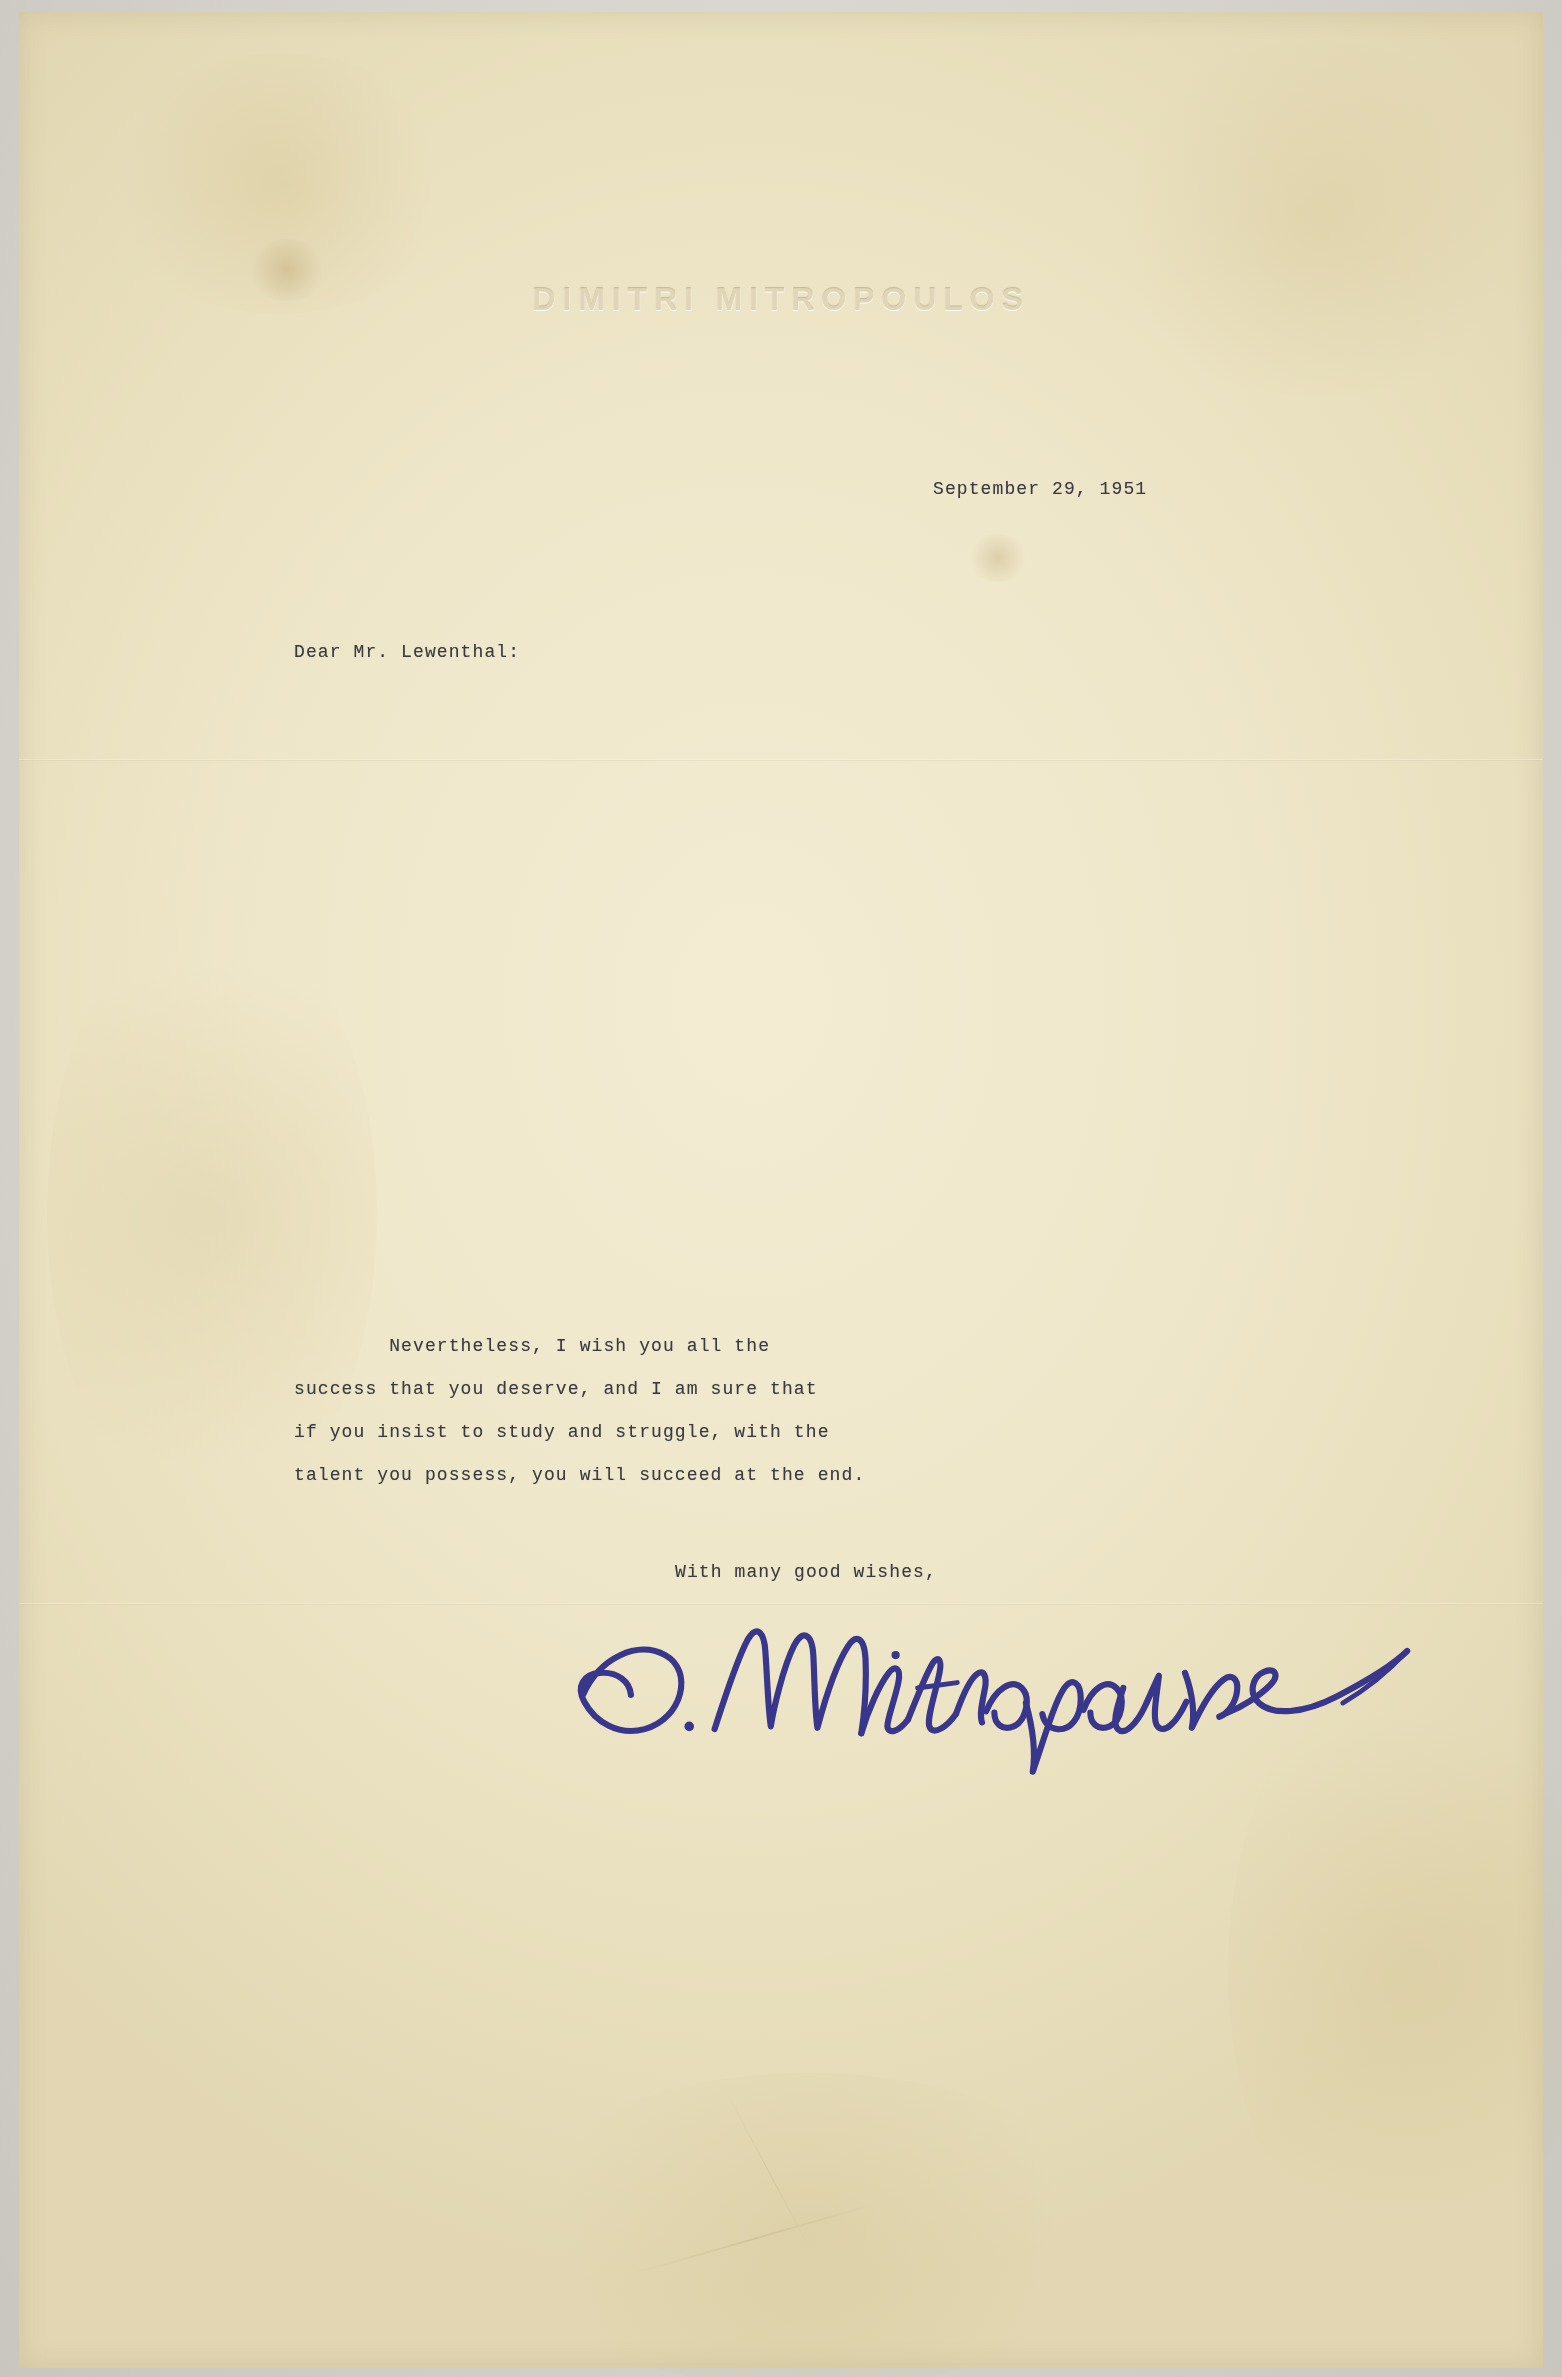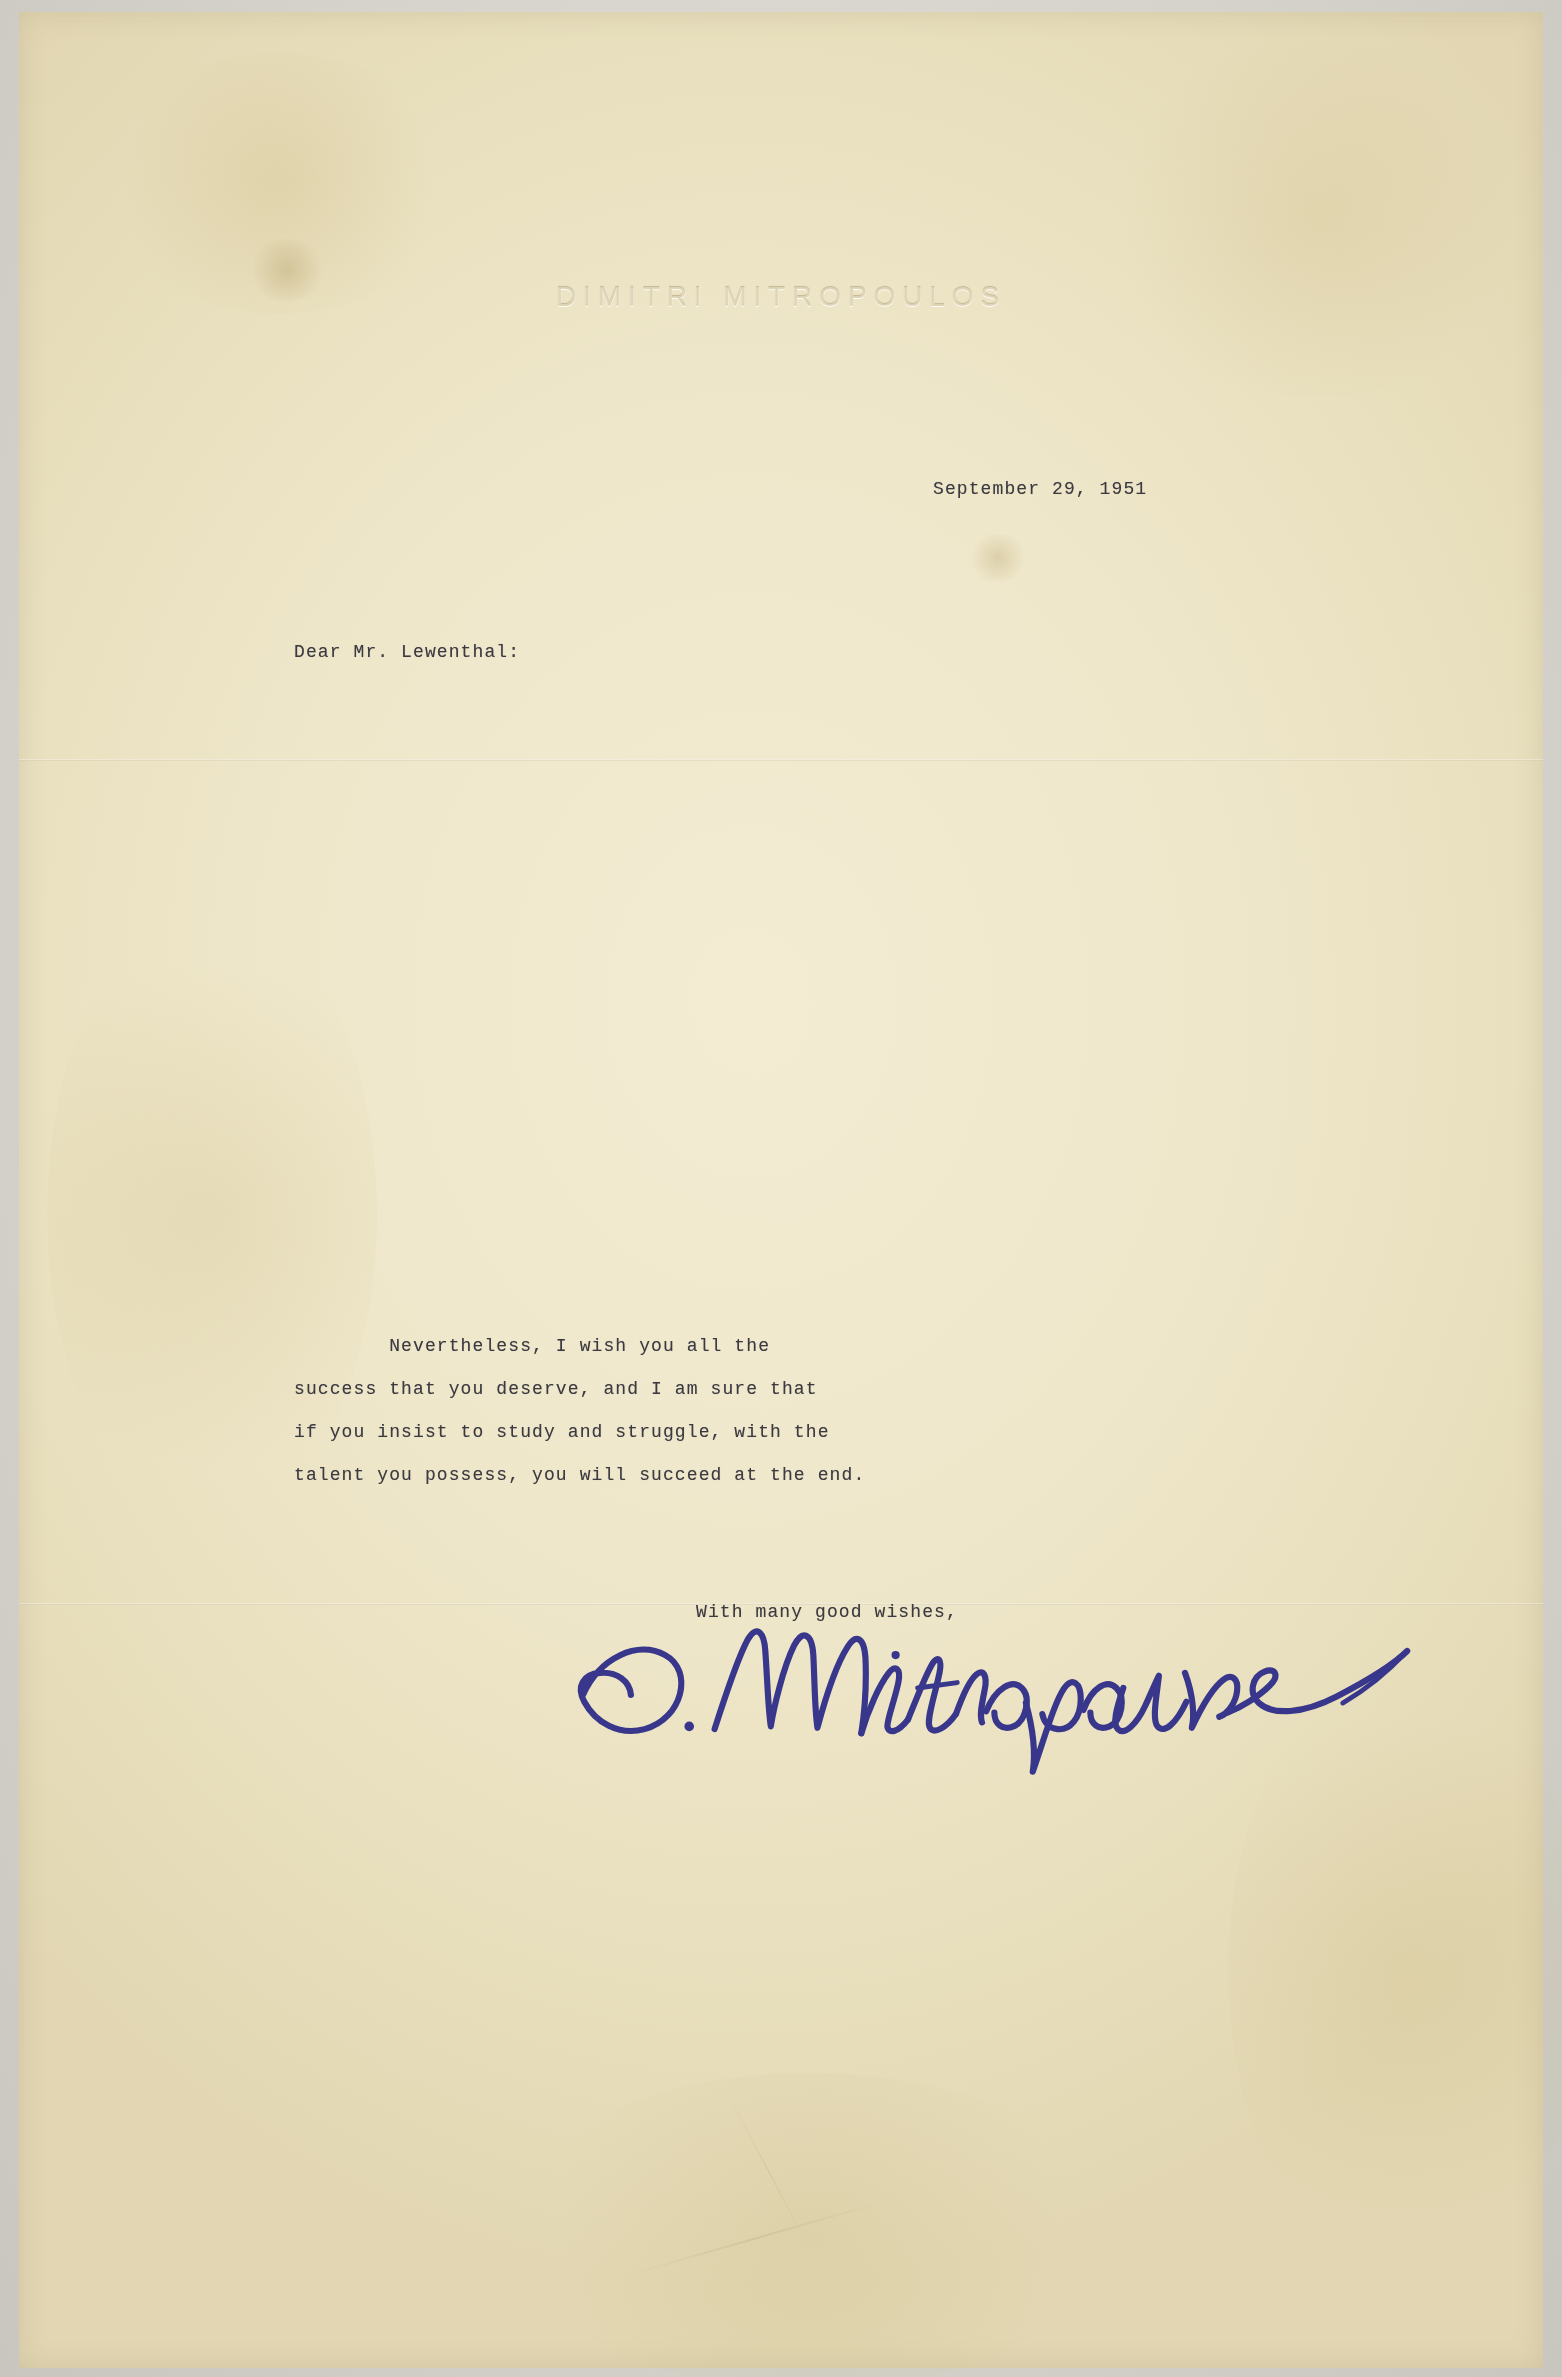--- a/index.html
+++ b/index.html
@@ -65,23 +65,23 @@
   .crease-1 { left: 604px; top: 2226px; width: 261px; height: 2.1px; transform: rotate(-16deg); }
   .crease-2 { left: 659px; top: 2157px; width: 179px; height: 1.4px; transform: rotate(62deg); }
 
   
   #letterhead {
     position: absolute;
     left: 0; right: 0;
     top: 269px;
     text-align: center;
     font-family: "Liberation Sans", sans-serif;
-    font-size: 28px;
+    font-size: 32px;
     letter-spacing: 6.9px;
-    font-weight: 400;
+    font-weight: 700;
     color: rgba(221,210,178,0.92);
     text-shadow:
       0 1.4px 0 rgba(255,255,255,0.85),
       0 -1.4px 0.7px rgba(150,136,96,0.45),
       0.7px 0 0 rgba(255,255,255,0.4);
     user-select: none;
   }
 
   
   .typed {
@@ -92,21 +92,21 @@
     line-height: 43px;
     letter-spacing: 1.1px;
     white-space: pre;
     text-shadow: 0 0 0.7px rgba(70,68,80,0.35);
   }
   #date      { left: 914px; top: 456px; }
   #salutation{ left: 275px;  top: 592px; margin-top: 27px; }
   #para-1    { left: 275px;  top: 684px; }
   #para-2    { left: 275px;  top: 999px; }
   #para-3    { left: 275px;  top: 1313px; }
-  #closing   { left: 677px;  top: 1539px; margin-top: 40px; }
+  #closing   { left: 656px;  top: 1539px; }
 
   
   #signature {
     position: absolute;
     left: 522px;
     top: 1580px;
     width: 893px;
     height: 192px;
   }
   #signature svg { width: 100%; height: 100%; overflow: visible; }

